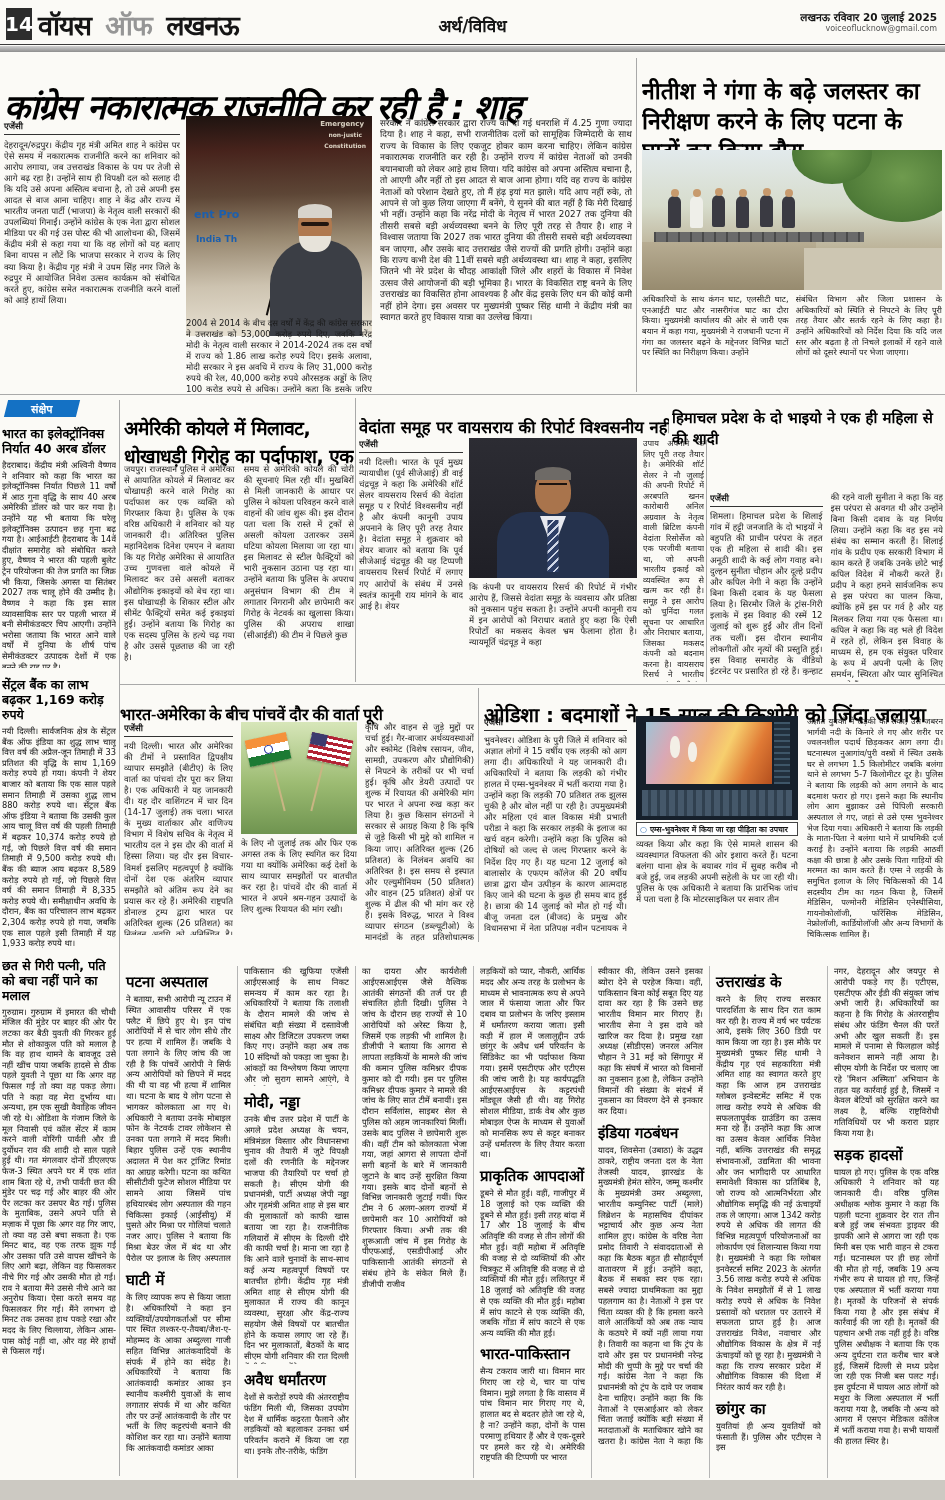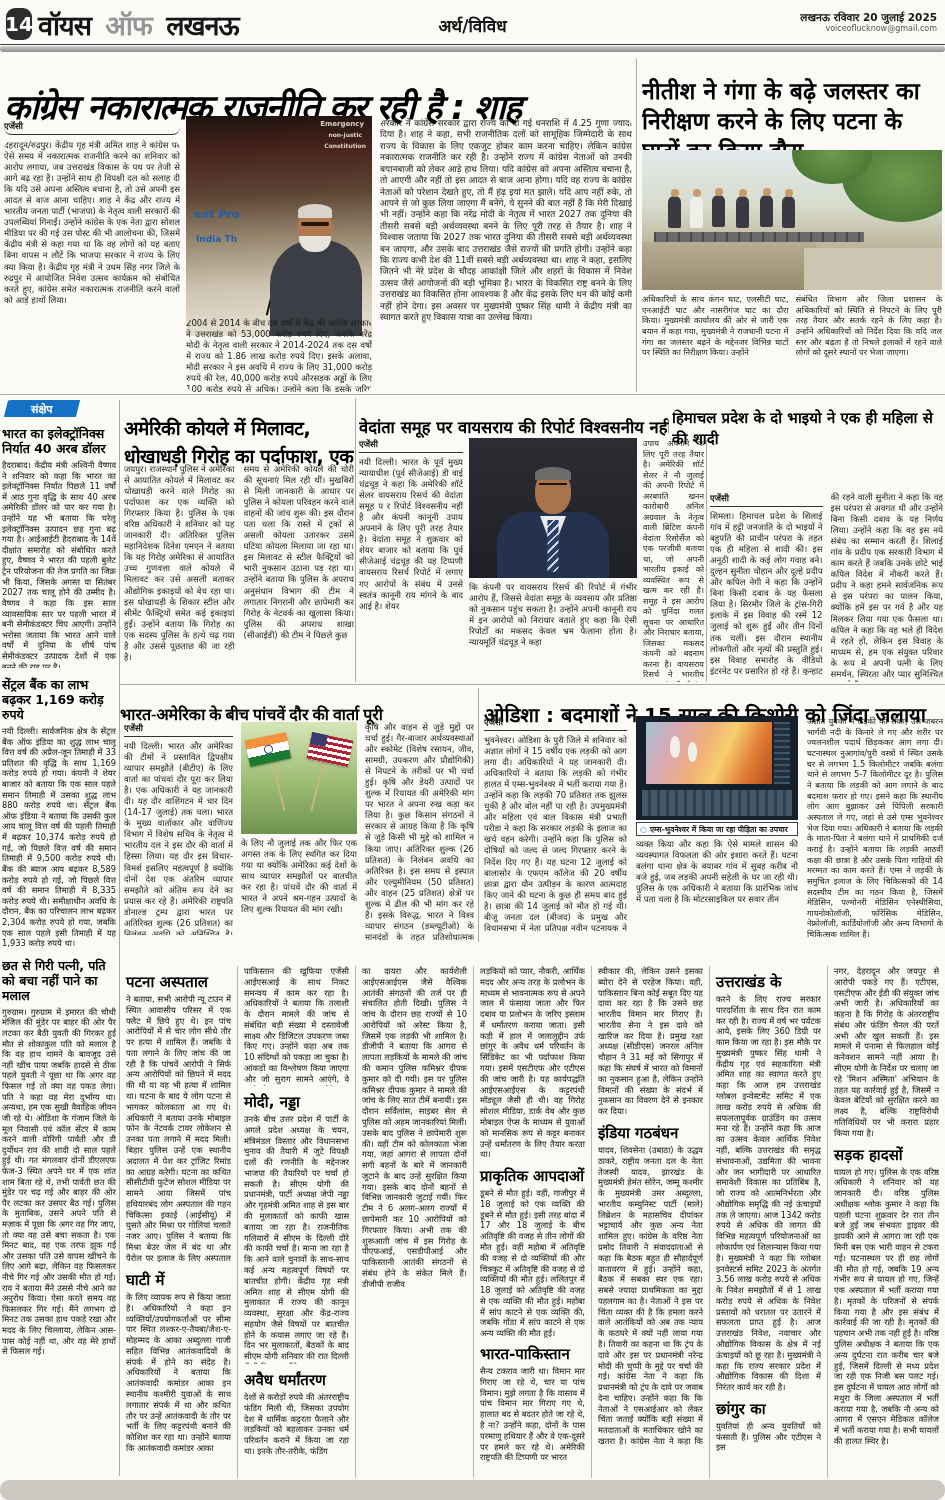--- a/index.html
+++ b/index.html
@@ -1,18 +1,18 @@
 <!DOCTYPE html>
 <html><head>
 <meta charset="utf-8">
 <style>
   html,body{margin:0;padding:0;background:#888;}
   .page{position:relative;width:945px;height:1500px;margin:0 auto;background:#fbfaf6;
         font-family:"DejaVu Sans",sans-serif;color:#151515;overflow:hidden;}
-  .abs{position:absolute;border-radius:9px;}
+  .abs{position:absolute;}
   
   .pgnum{left:6px;top:8px;width:26px;height:32px;background:#2d2d2d;color:#fff;
          font-size:20px;font-weight:bold;display:flex;align-items:center;justify-content:center;}
   .masthead{left:38px;top:6px;font-size:27px;font-weight:bold;letter-spacing:-1px;white-space:nowrap;}
   .mh-gray{color:#969696;margin:0 6px;}
   .section-title{left:0;top:14px;width:945px;text-align:center;font-size:17px;font-weight:bold;}
   .dateline{right:8px;top:10px;text-align:right;}
   .dateline .d1{font-size:10.5px;font-weight:bold;}
   .dateline .d2{font-size:8px;color:#555;}
   .hdr-rule1{left:0;top:44px;width:945px;height:1px;background:#3a3a3a;}

